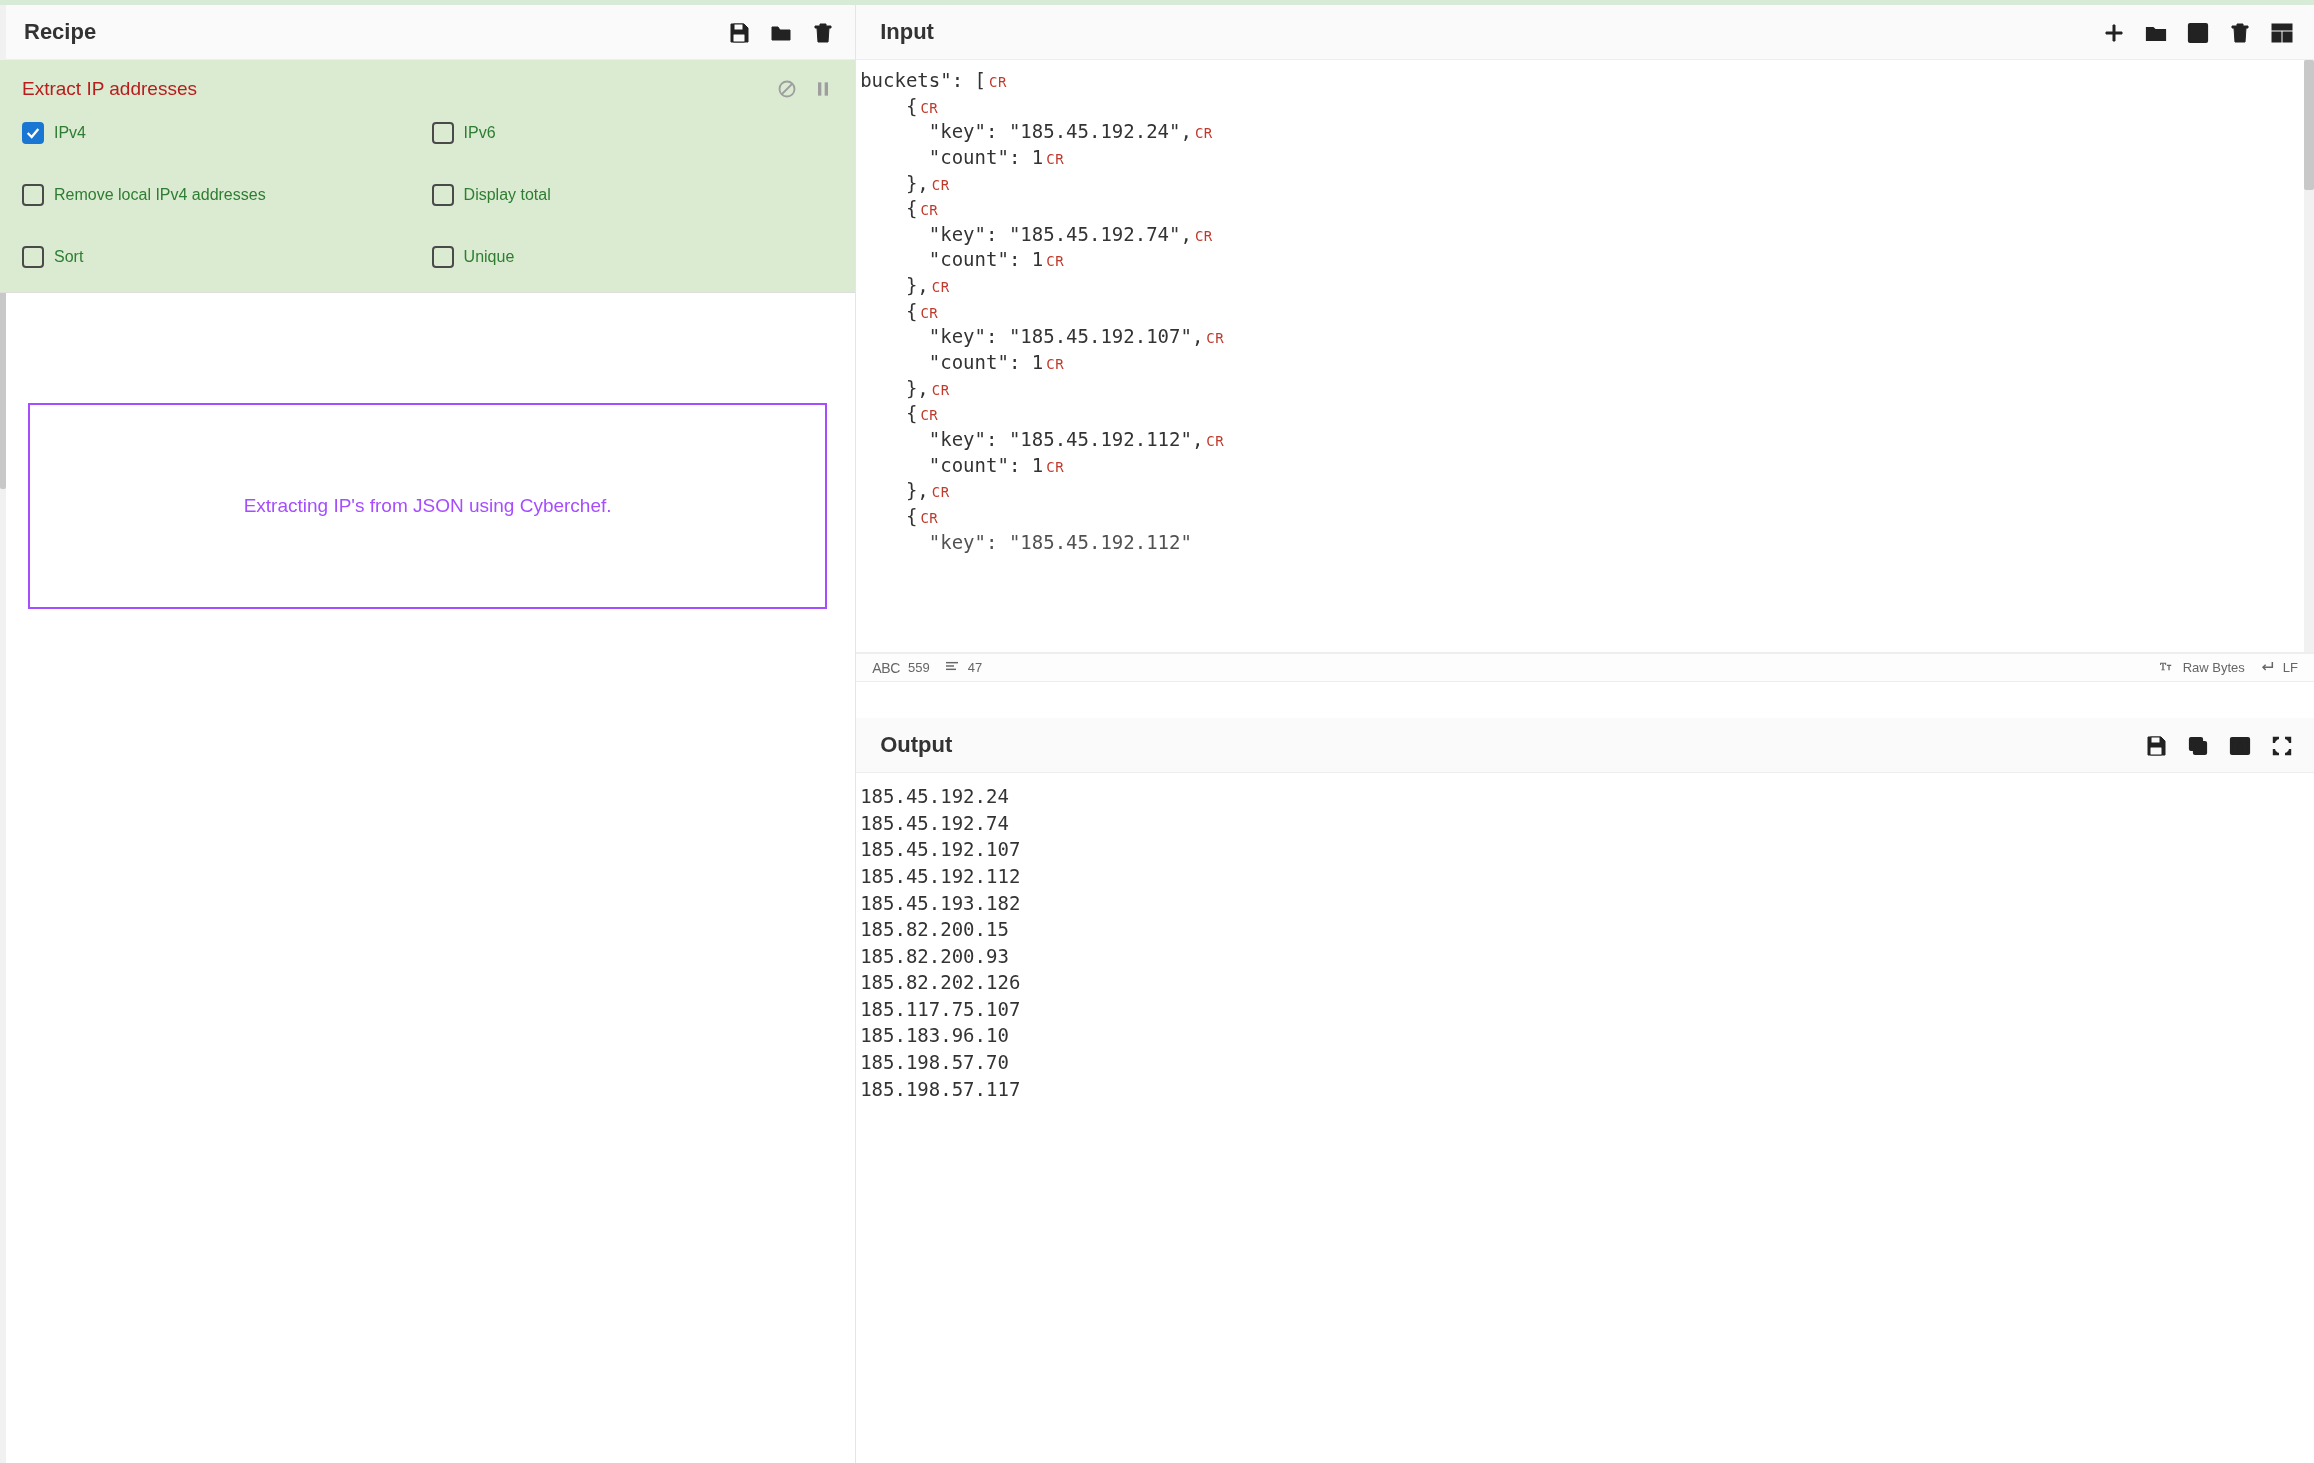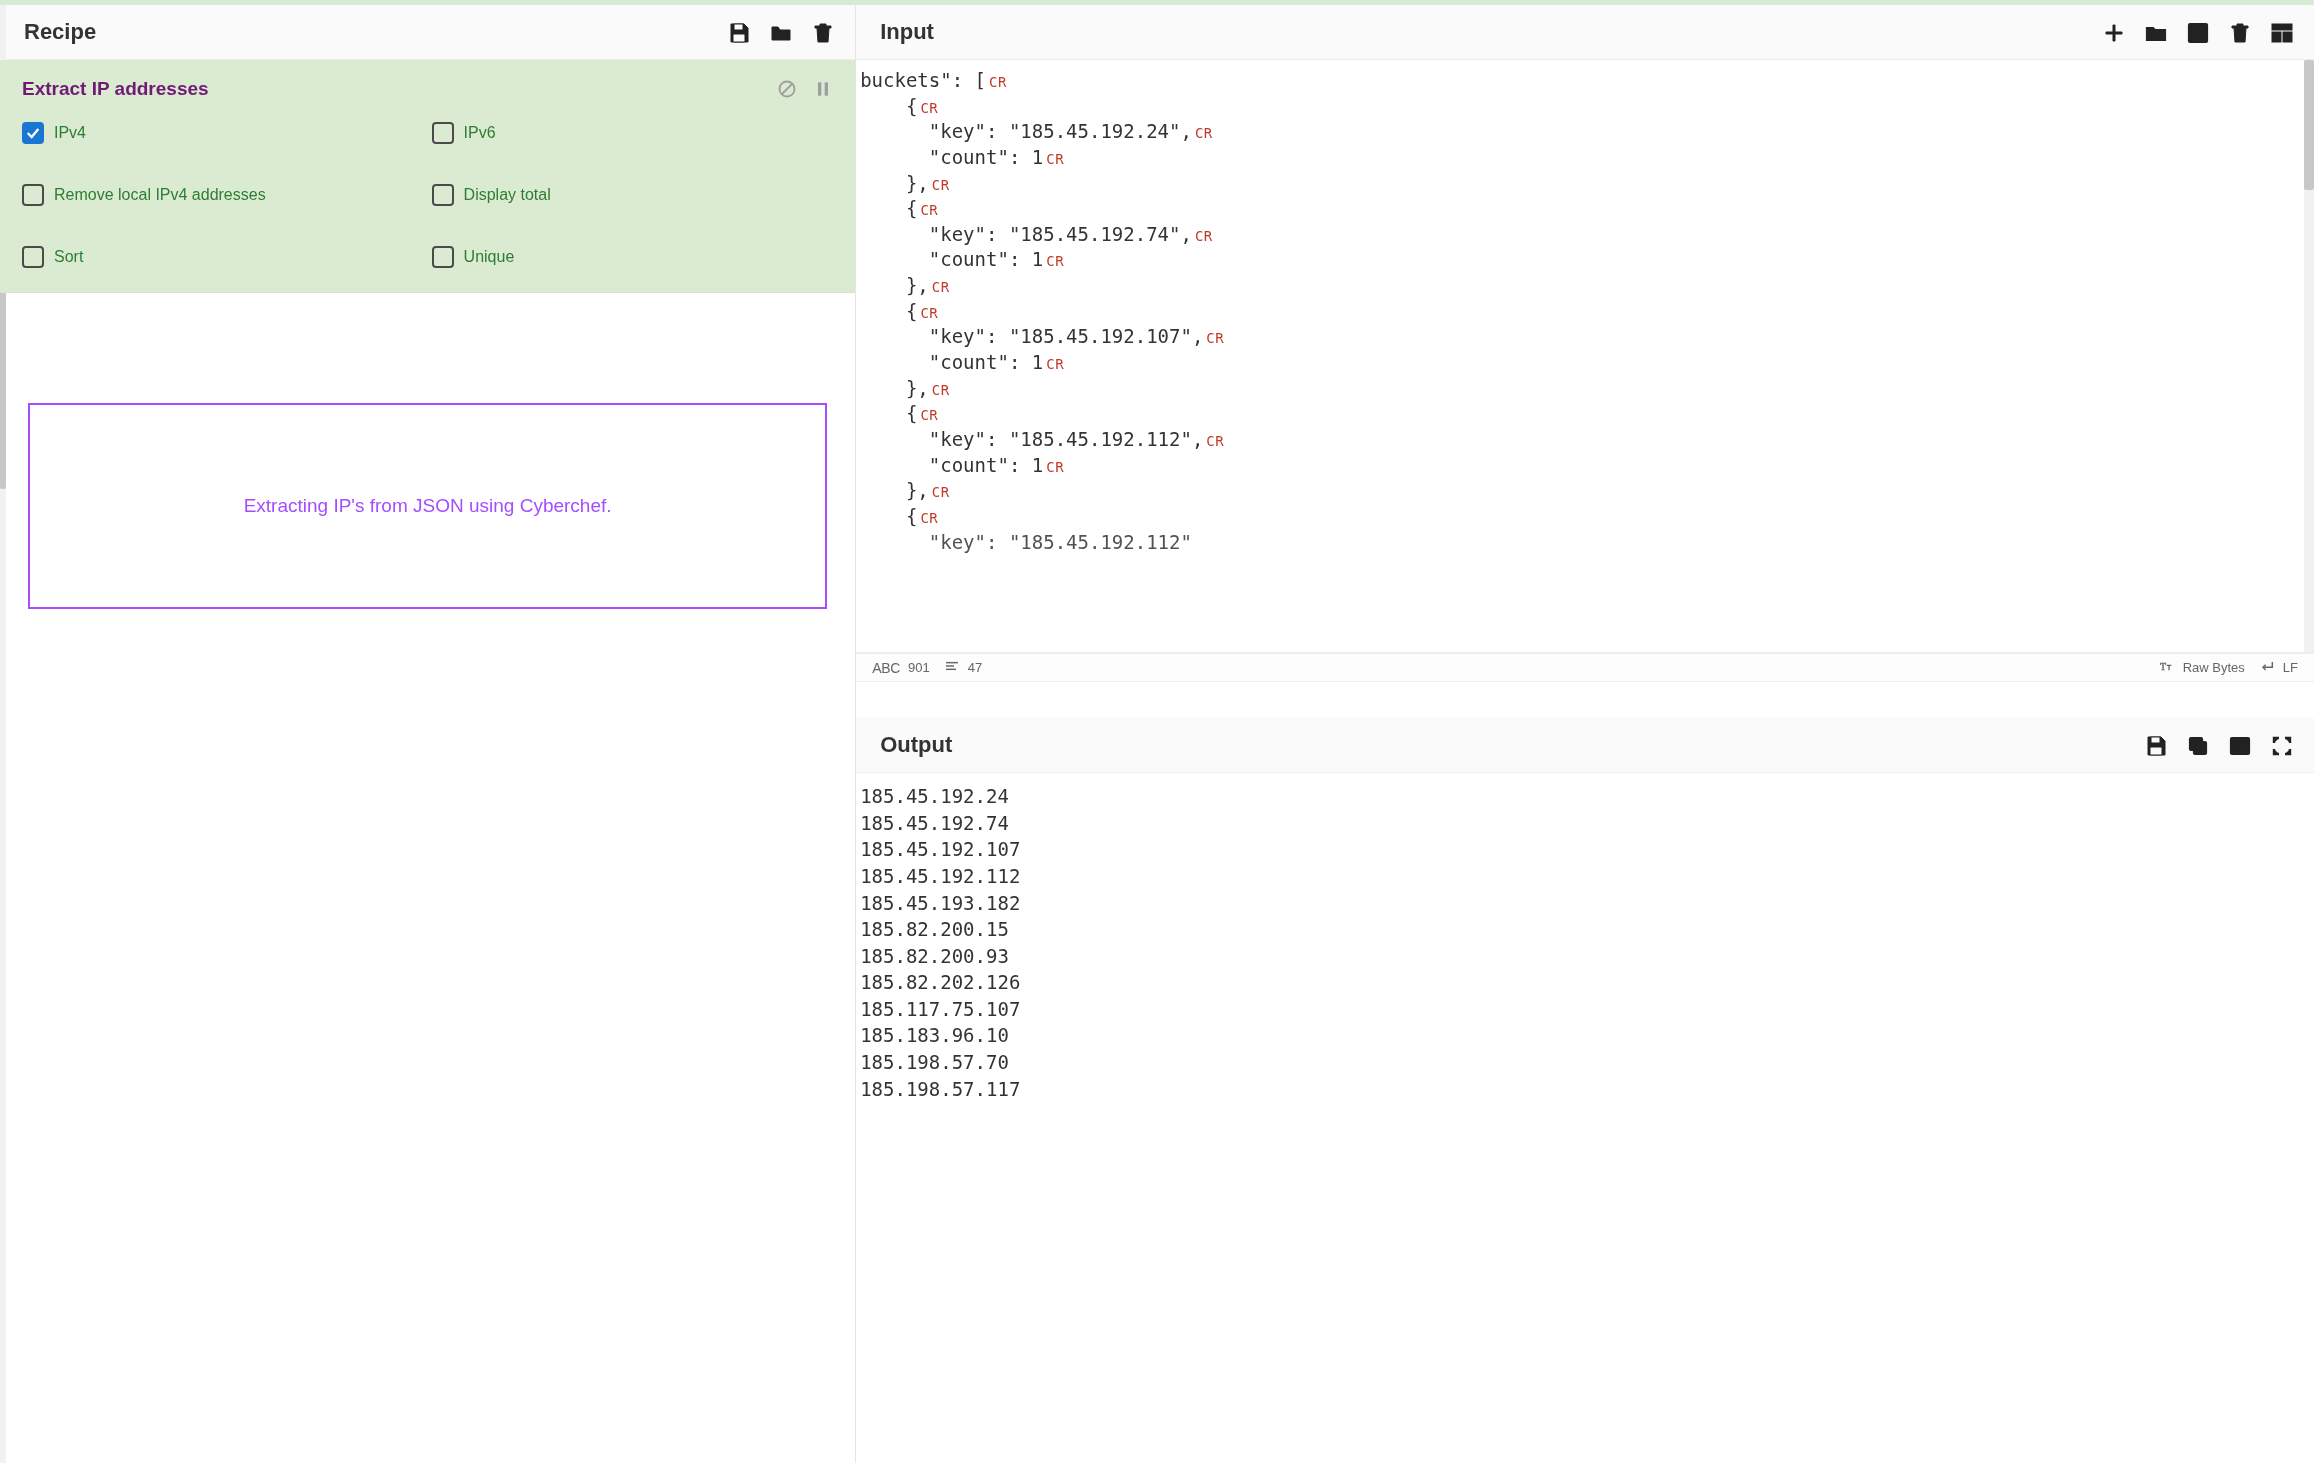--- a/index.html
+++ b/index.html
@@ -71,23 +71,23 @@
     padding: 18px 22px 24px 22px;
     position: relative;
   }
   .op-title-row {
     display: flex;
     justify-content: space-between;
     align-items: center;
     margin-bottom: 22px;
   }
   .op-title {
-    color: #701a75;
+    color: #b91c1c;
     font-size: 19px;
-    font-weight: 700;
+    font-weight: 400;
   }
   .op-actions {
     display: flex;
     gap: 16px;
     align-items: center;
   }
   .op-actions .oicon {
     width: 20px;
     height: 20px;
     color: #9e9e9e;
@@ -345,21 +345,21 @@
         <div class="input-scroll" id="input-content"><div>buckets": [<span class="cr">CR</span></div><div>    {<span class="cr">CR</span></div><div>      "key": "185.45.192.24",<span class="cr">CR</span></div><div>      "count": 1<span class="cr">CR</span></div><div>    },<span class="cr">CR</span></div><div>    {<span class="cr">CR</span></div><div>      "key": "185.45.192.74",<span class="cr">CR</span></div><div>      "count": 1<span class="cr">CR</span></div><div>    },<span class="cr">CR</span></div><div>    {<span class="cr">CR</span></div><div>      "key": "185.45.192.107",<span class="cr">CR</span></div><div>      "count": 1<span class="cr">CR</span></div><div>    },<span class="cr">CR</span></div><div>    {<span class="cr">CR</span></div><div>      "key": "185.45.192.112",<span class="cr">CR</span></div><div>      "count": 1<span class="cr">CR</span></div><div>    },<span class="cr">CR</span></div><div>    {<span class="cr">CR</span></div><div style="opacity: 0.85;">      "key": "185.45.192.112"</div></div>
         <div class="scrollbar-fake">
           <div class="scrollbar-thumb"></div>
         </div>
       </div>
 
       <div class="stats-bar">
         <div class="stats-left">
           <span class="slabel">
             <span style="font-size:14px;letter-spacing:-0.3px;font-weight:400;color:#666">ABC</span>
-            <span>901</span>
+            <span>559</span>
           </span>
           <span class="slabel">
             <span class="sicon">
               <svg viewBox="0 0 24 24" stroke-width="2.2">
                   <line x1="3" y1="7" x2="21" y2="7"></line>
                   <line x1="3" y1="12" x2="15" y2="12"></line>
                   <line x1="3" y1="17" x2="18" y2="17"></line>
                 </svg>
             </span>
             <span>47</span>

